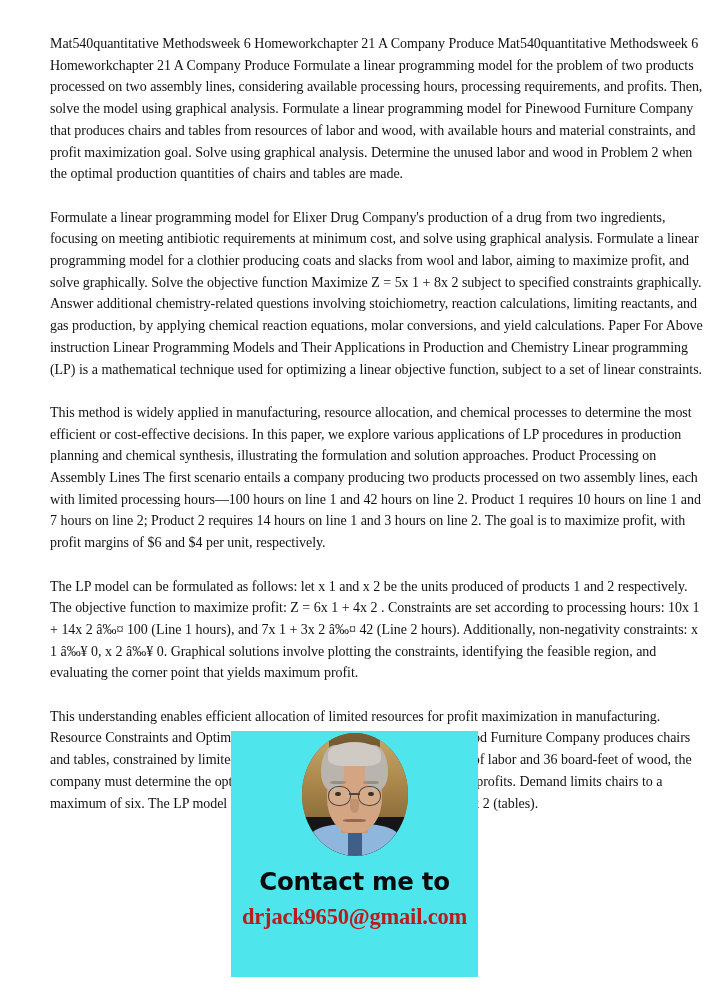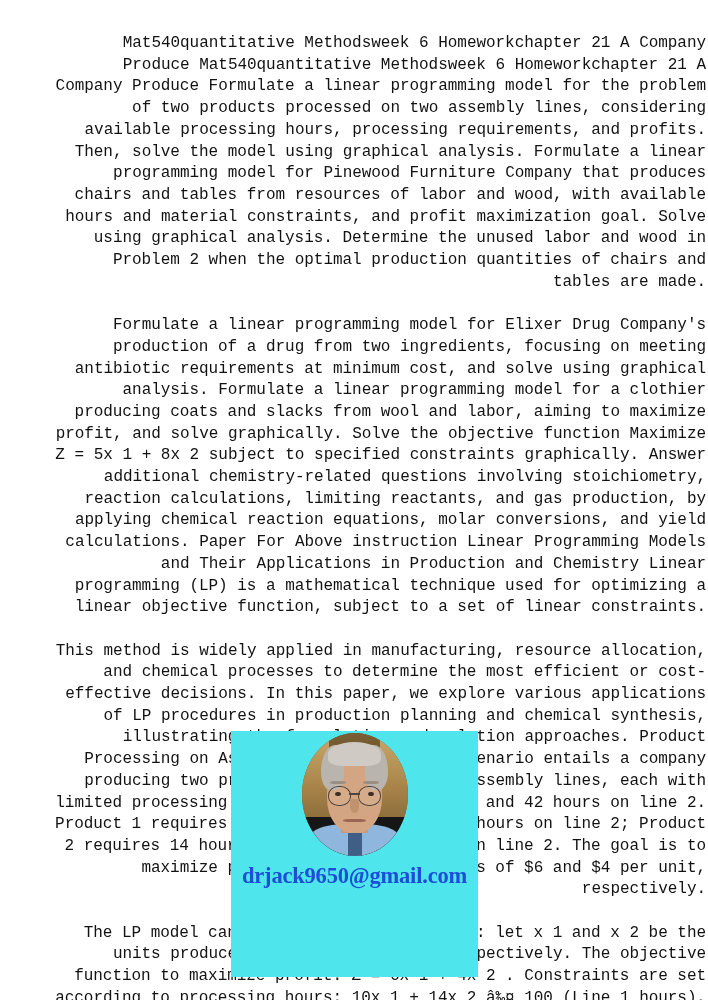--- a/index.html
+++ b/index.html
@@ -24,26 +24,26 @@
   }
 
   #doc-body {
     position: absolute;
     left: 50px;
     top: 33px;
     width: 656px;
   }
 
   .para {
-    font-family: Liberation Mono, monospace;
-    font-size: 16px;
+    font-family: Liberation Serif, serif;
+    font-size: 14px;
     line-height: 21.7px;
     color: #121212;
     margin: 0 0 21.7px 0;
-    text-align: right;
+    text-align: left;
     letter-spacing: -0.05px;
     word-spacing: 0.1px;
   }
   .para:last-child { margin-bottom: 0; }
 
   
   #contact-overlay {
     position: absolute;
     left: 231px;
     top: 731px;
@@ -159,21 +159,21 @@
     text-align: center;
     letter-spacing: -0.3px;
     white-space: nowrap;
   }
   #contact-line-1 { margin-top: 11px; }
   #contact-email {
     font-family: "Liberation Serif", "DejaVu Serif", serif;
     font-weight: bold;
     font-size: 22.5px;
     line-height: 28px;
-    color: #1d4ed8;
+    color: #b91c1c;
     text-align: right;
     margin-top: 6px;
     letter-spacing: -0.2px;
     white-space: nowrap;
   }
 </style>
 </head>
 <body>
 
 <div id="page">
@@ -204,16 +204,17 @@
       <div class="ph-browR"></div>
       <div class="ph-glassL"></div>
       <div class="ph-glassR"></div>
       <div class="ph-bridge"></div>
       <div class="ph-eyeL"></div>
       <div class="ph-eyeR"></div>
       <div class="ph-nose"></div>
       <div class="ph-mouth"></div>
     </div>
 
+    <div class="contact-line" id="contact-line-1">Contact me to</div>
     <div id="contact-email">drjack9650@gmail.com</div>
   </div>
 
 </div>
 
 </body></html>

